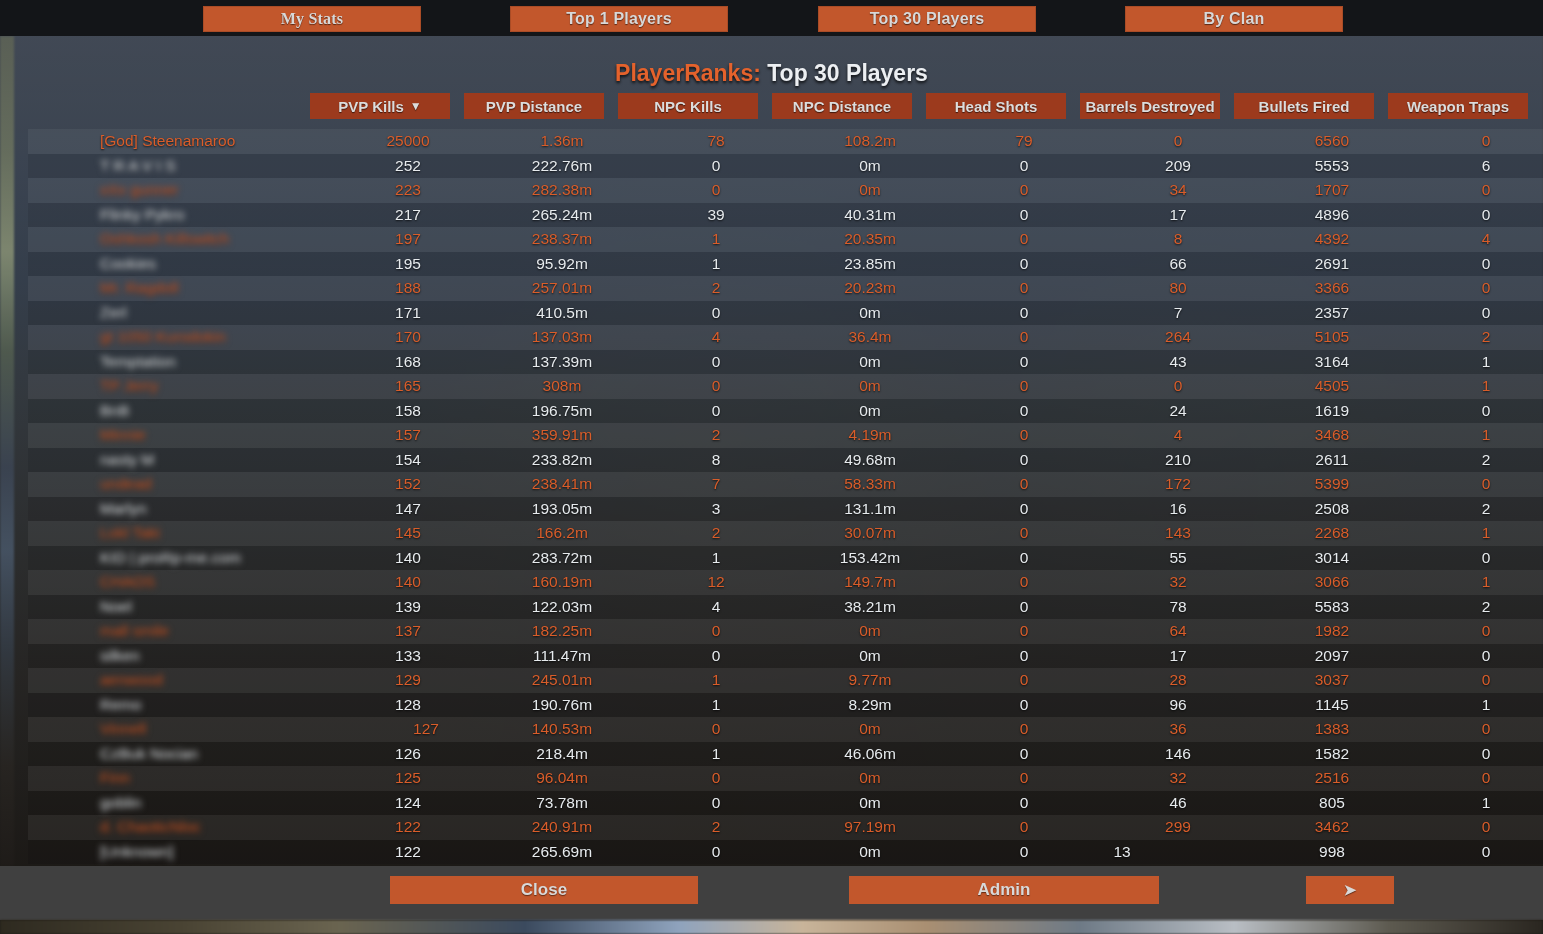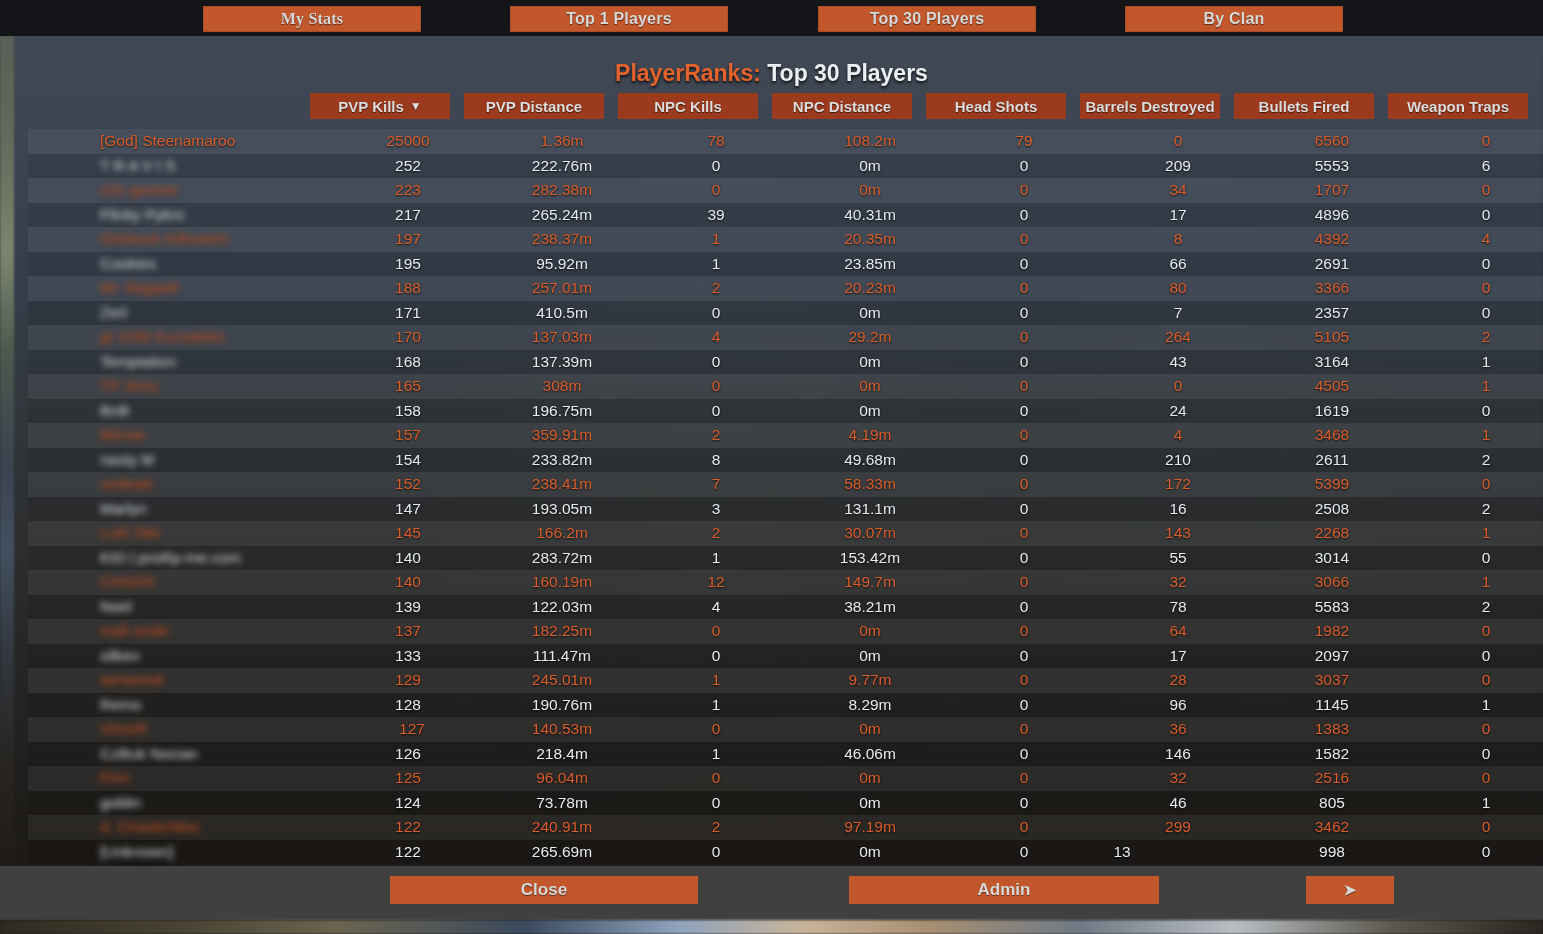--- a/index.html
+++ b/index.html
@@ -274,21 +274,21 @@
         <div class="cell" style="left: 926px; width: 140px;">0</div>
         <div class="cell" style="left: 1080px; width: 140px;">7</div>
         <div class="cell" style="left: 1234px; width: 140px;">2357</div>
         <div class="cell" style="left: 1388px; width: 140px;">0</div>
       </div>
       <div class="row odd">
         <div class="cell name blurred" style="left: 72px; width: 230px;">gt 1050 Kurodokin</div>
         <div class="cell" style="left: 310px; width: 140px;">170</div>
         <div class="cell" style="left: 464px; width: 140px;">137.03m</div>
         <div class="cell" style="left: 618px; width: 140px;">4</div>
-        <div class="cell" style="left: 772px; width: 140px;">29.2m</div>
+        <div class="cell" style="left: 772px; width: 140px;">36.4m</div>
         <div class="cell" style="left: 926px; width: 140px;">0</div>
         <div class="cell" style="left: 1080px; width: 140px;">264</div>
         <div class="cell" style="left: 1234px; width: 140px;">5105</div>
         <div class="cell" style="left: 1388px; width: 140px;">2</div>
       </div>
       <div class="row even">
         <div class="cell name blurred" style="left: 72px; width: 230px;">Temptation</div>
         <div class="cell" style="left: 310px; width: 140px;">168</div>
         <div class="cell" style="left: 464px; width: 140px;">137.39m</div>
         <div class="cell" style="left: 618px; width: 140px;">0</div>
@@ -447,21 +447,21 @@
         <div class="cell" style="left: 464px; width: 140px;">190.76m</div>
         <div class="cell" style="left: 618px; width: 140px;">1</div>
         <div class="cell" style="left: 772px; width: 140px;">8.29m</div>
         <div class="cell" style="left: 926px; width: 140px;">0</div>
         <div class="cell" style="left: 1080px; width: 140px;">96</div>
         <div class="cell" style="left: 1234px; width: 140px;">1145</div>
         <div class="cell" style="left: 1388px; width: 140px;">1</div>
       </div>
       <div class="row odd">
         <div class="cell name blurred" style="left: 72px; width: 230px;">Vinnell</div>
-        <div class="cell" style="left: 314px; width: 140px;">127</div>
+        <div class="cell" style="left: 328px; width: 140px;">127</div>
         <div class="cell" style="left: 464px; width: 140px;">140.53m</div>
         <div class="cell" style="left: 618px; width: 140px;">0</div>
         <div class="cell" style="left: 772px; width: 140px;">0m</div>
         <div class="cell" style="left: 926px; width: 140px;">0</div>
         <div class="cell" style="left: 1080px; width: 140px;">36</div>
         <div class="cell" style="left: 1234px; width: 140px;">1383</div>
         <div class="cell" style="left: 1388px; width: 140px;">0</div>
       </div>
       <div class="row even">
         <div class="cell name blurred" style="left: 72px; width: 230px;">CzBuk Nocian</div>

